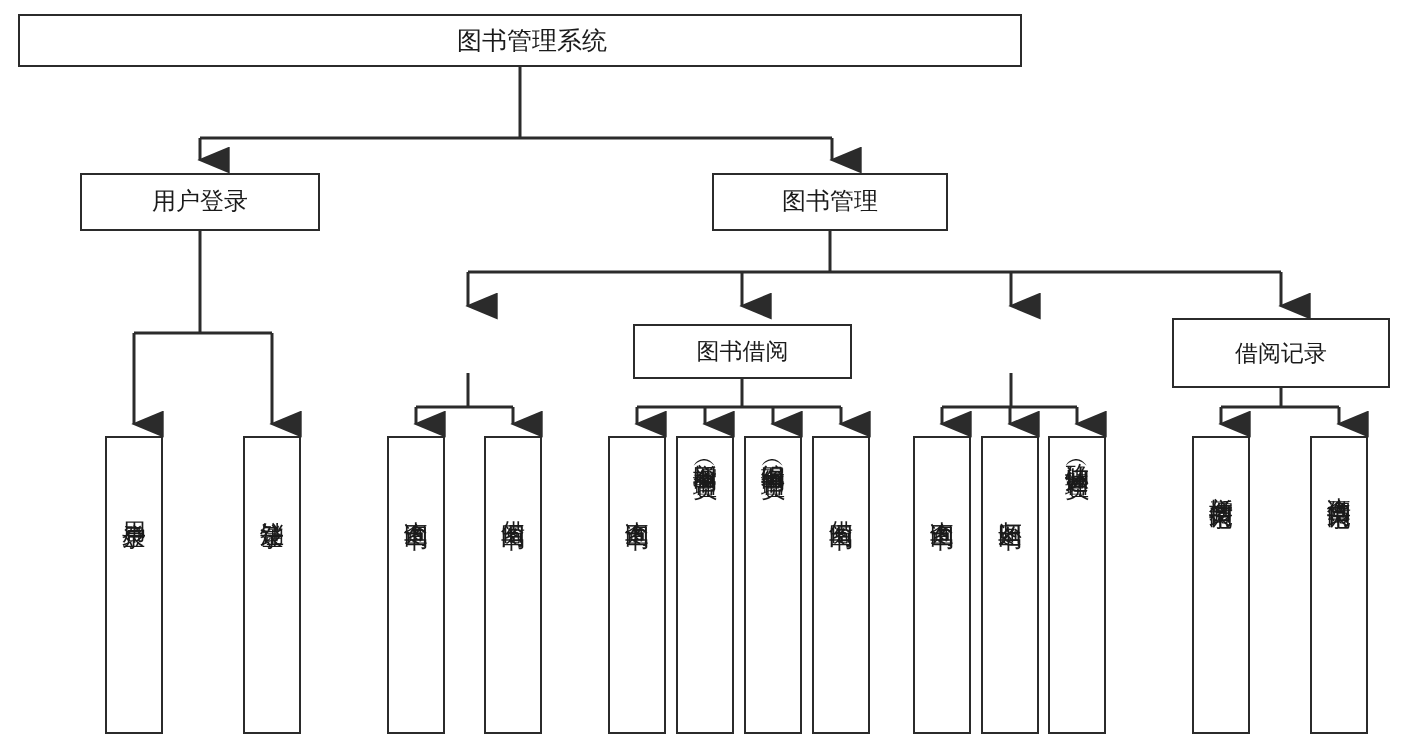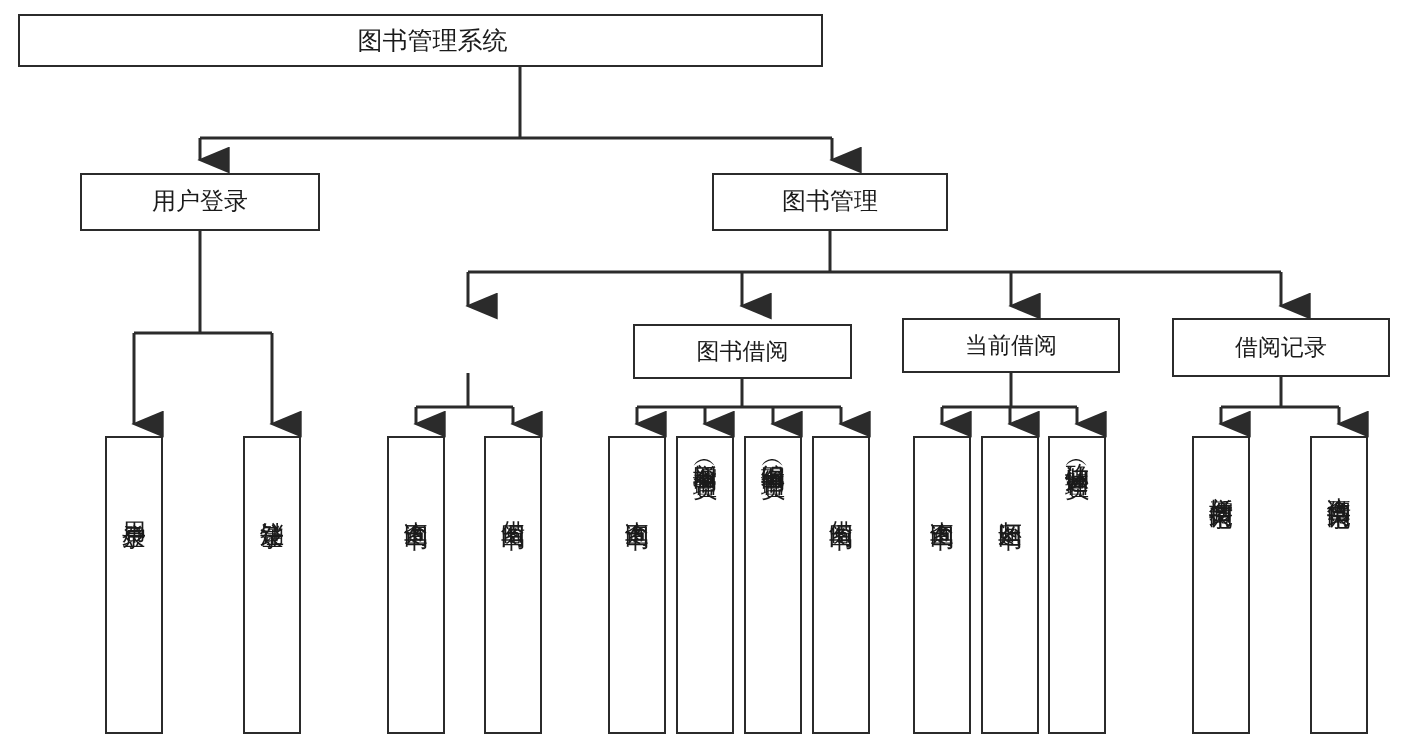--- a/index.html
+++ b/index.html
@@ -120,38 +120,35 @@
       <path d="M 1010 407 L 1010 424" marker-end="url(#arrow)"></path>
       <path d="M 1077 407 L 1077 424" marker-end="url(#arrow)"></path>
 
       <path d="M 1281 373 L 1281 407"></path>
       <path d="M 1221 407 L 1339 407"></path>
       <path d="M 1221 407 L 1221 424" marker-end="url(#arrow)"></path>
       <path d="M 1339 407 L 1339 424" marker-end="url(#arrow)"></path>
     </g>
   </svg>
 
-  <div class="node node-root" style="left:18px; top:14px; width:805px; height:53px;padding-left:24px;">
+  <div class="node node-root" style="left:18px; top:14px; width:1004px; height:53px;padding-left:24px;">
     <span class="lbl">图书管理系统</span>
   </div>
 
   <div class="node node-l2" style="left:80px; top:173px; width:240px; height:58px;">
     <span class="lbl">用户登录</span>
   </div>
   <div class="node node-l2" style="left:712px; top:173px; width:236px; height:58px;">
     <span class="lbl">图书管理</span>
   </div>
 
   <div class="node node-l3" style="left:633px; top:324px; width:219px; height:55px;">
     <span class="lbl">图书借阅</span>
   </div>
-  <div class="node node-l3" style="left:902px; top:318px; width:218px; height:55px;">
-    <span class="lbl">当前借阅</span>
-  </div>
-  <div class="node node-l3" style="left:1172px; top:318px; width:218px; height:59px;">
+  <div class="node node-l3" style="left:1172px; top:318px; width:218px; height:70px;">
     <span class="lbl">借阅记录</span>
   </div>
 
   <div class="node node-leaf shifted" style="left:105px; top:436px; width:58px; height:298px;">
     <span class="lbl">用户登录</span>
   </div>
   <div class="node node-leaf shifted" style="left:243px; top:436px; width:58px; height:298px;">
     <span class="lbl">注销登录</span>
   </div>
 

